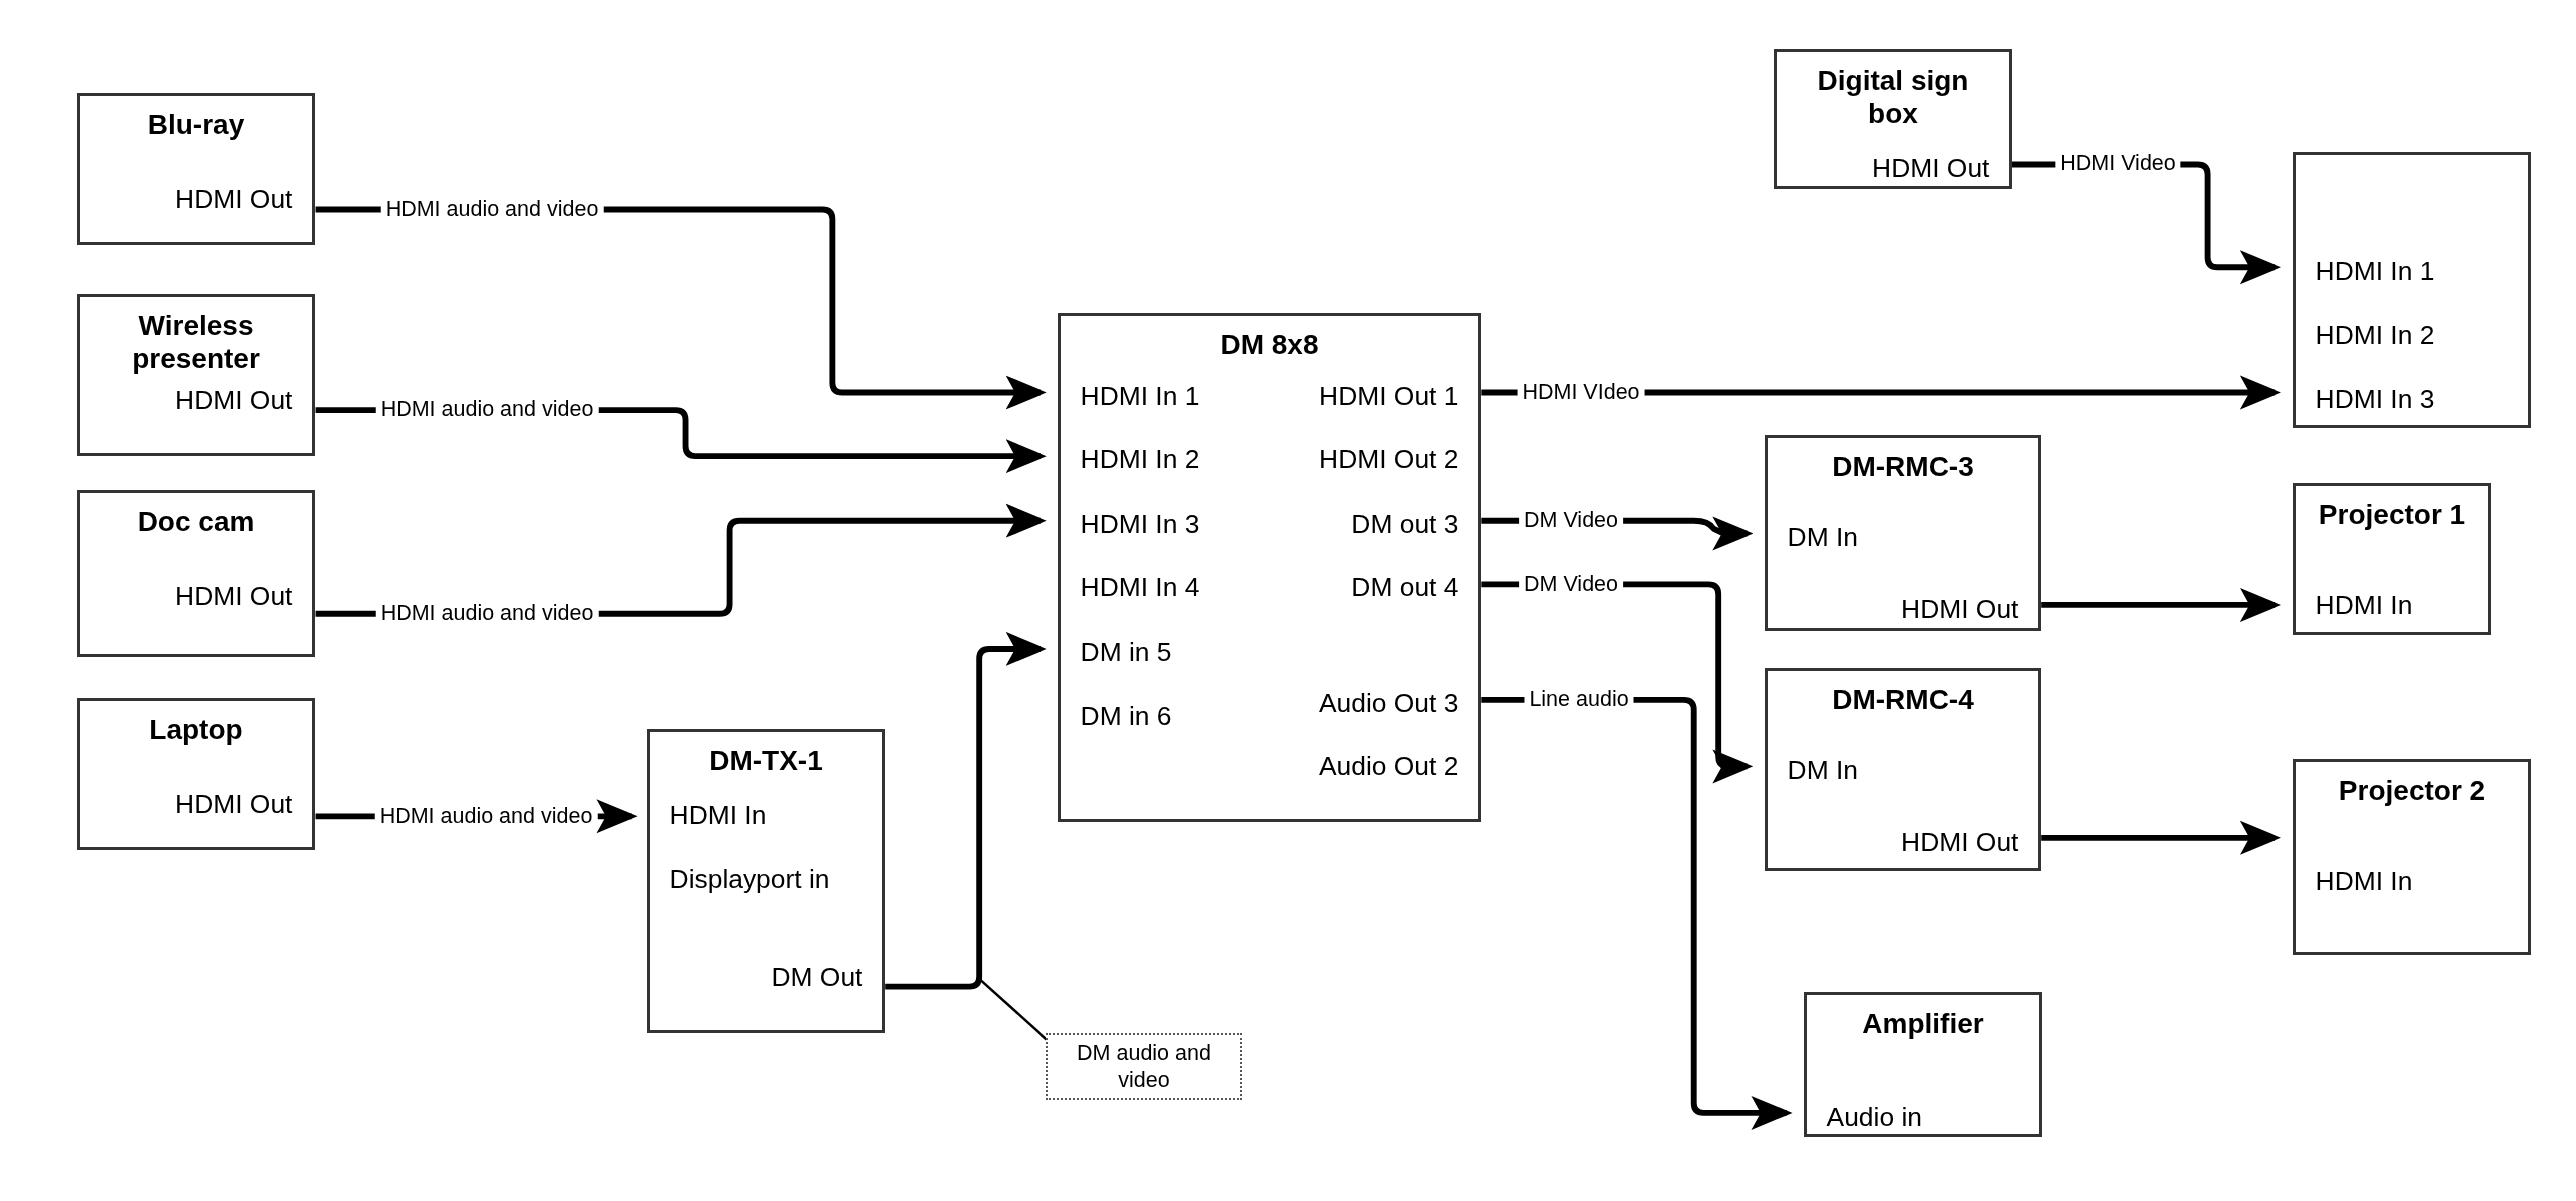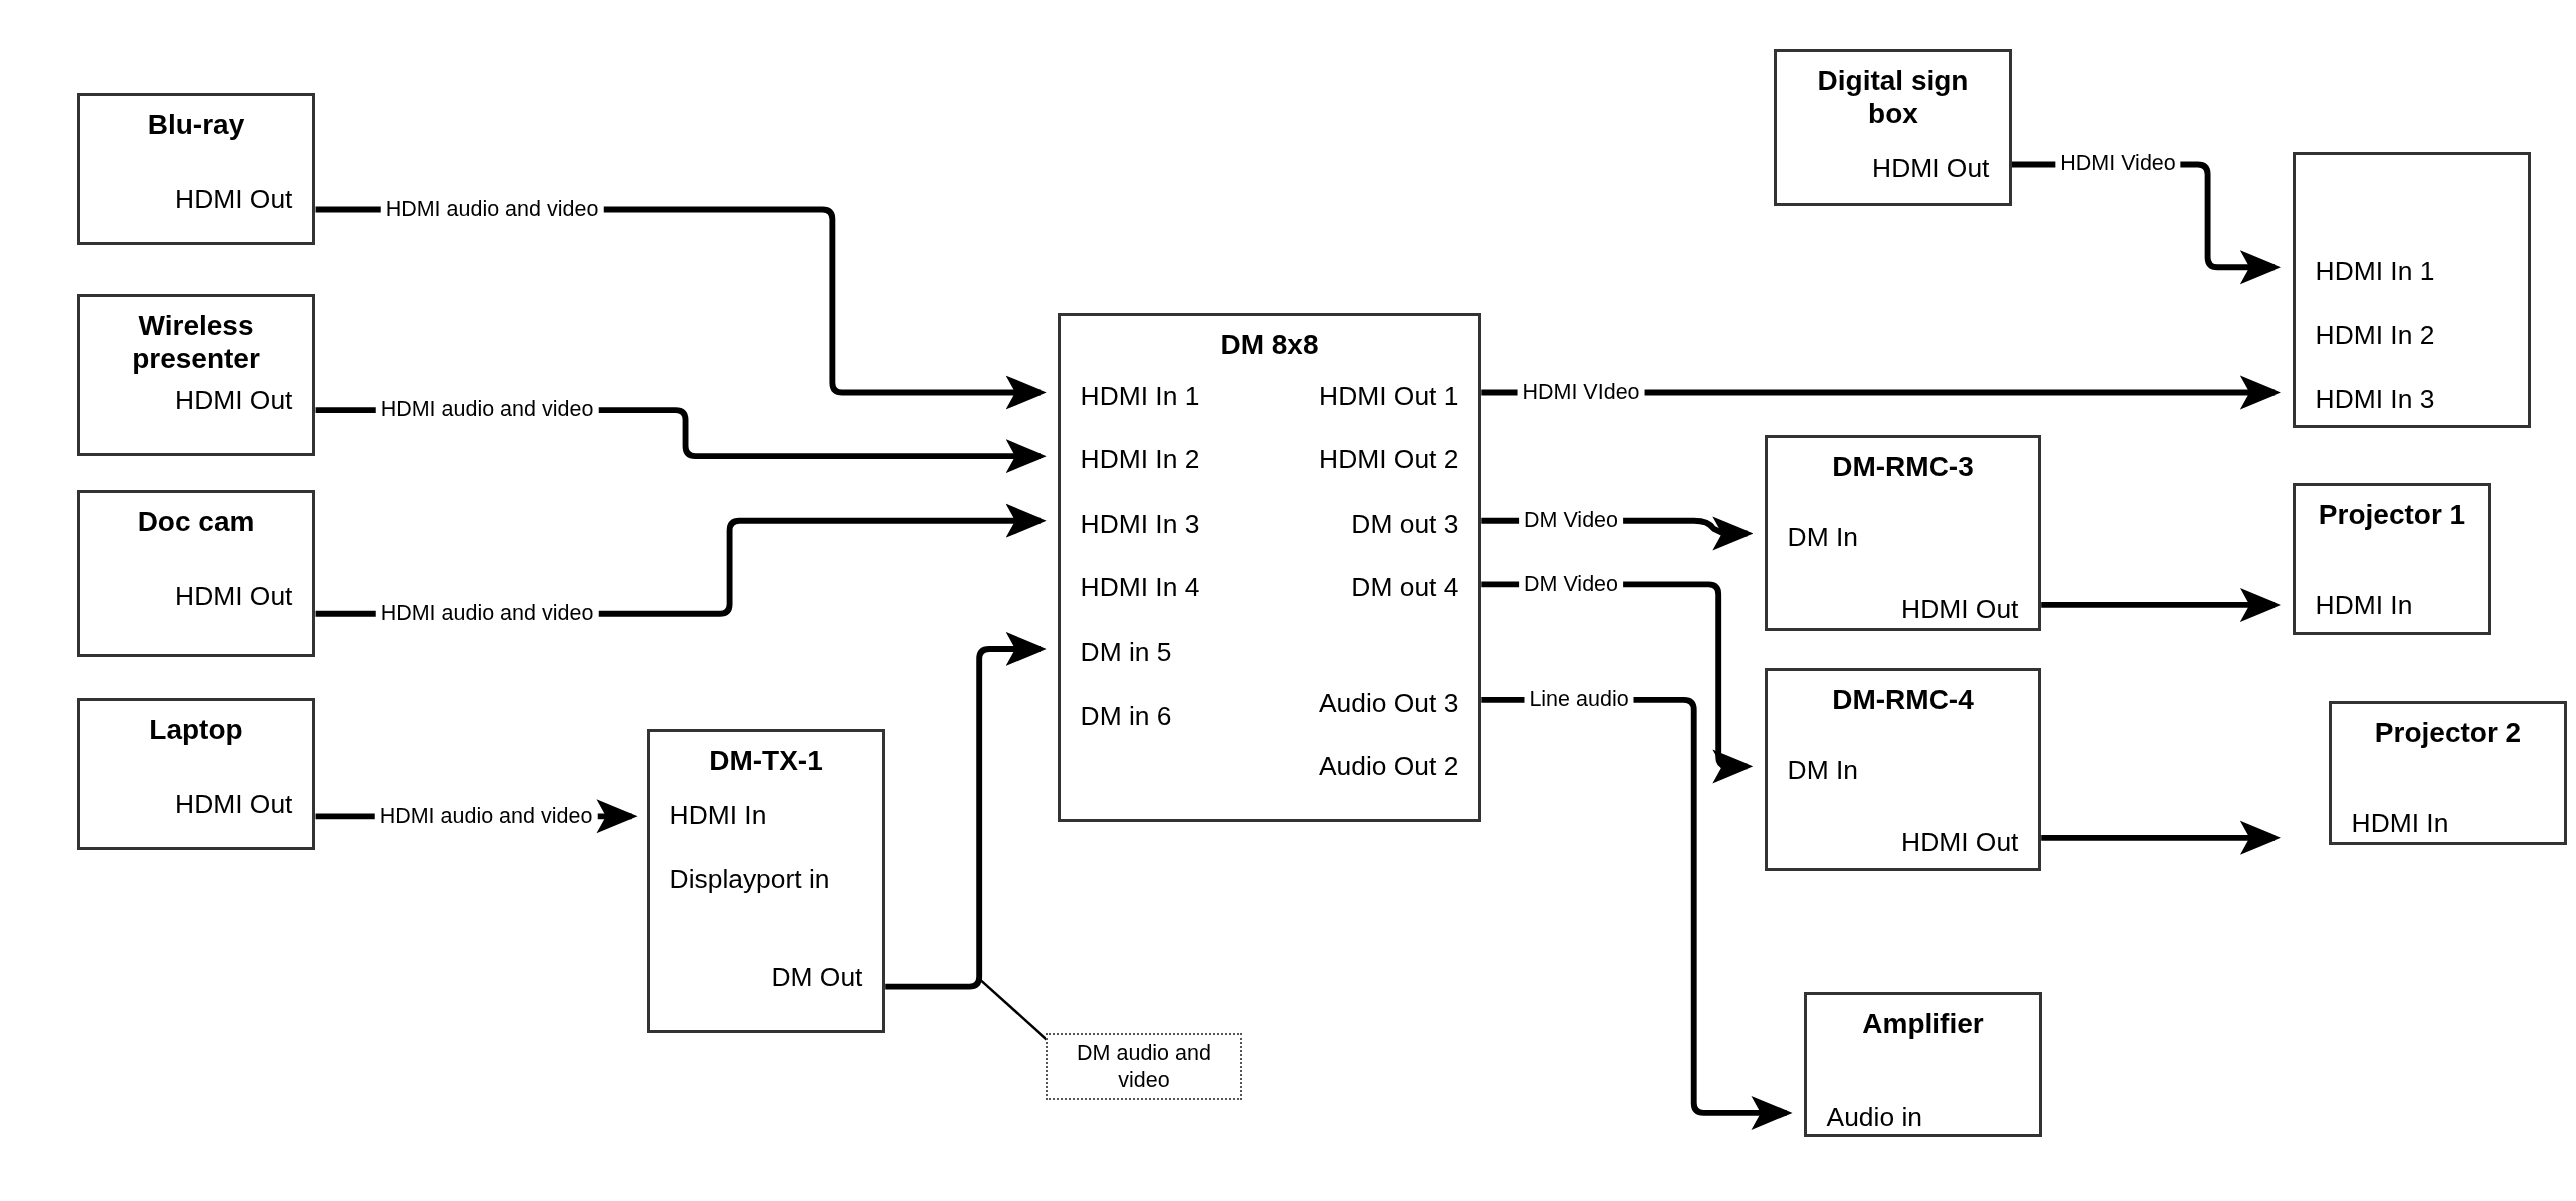--- a/index.html
+++ b/index.html
@@ -140,21 +140,21 @@
       <div class="port left" style="position: absolute; top: 258px;">HDMI In 4</div>
       <div class="port left" style="position: absolute; top: 323px;">DM in 5</div>
       <div class="port left" style="position: absolute; top: 387px;">DM in 6</div>
       <div class="port right" style="position: absolute; top: 67px;">HDMI Out 1</div>
       <div class="port right" style="position: absolute; top: 130px;">HDMI Out 2</div>
       <div class="port right" style="position: absolute; top: 195px;">DM out 3</div>
       <div class="port right" style="position: absolute; top: 258px;">DM out 4</div>
       <div class="port right" style="position: absolute; top: 374px;">Audio Out 3</div>
       <div class="port right" style="position: absolute; top: 437px;">Audio Out 2</div>
     </div>
-    <div class="node" style="left: 1774px; top: 49px; width: 238px; height: 157px; border-color: rgb(51, 51, 51);">
+    <div class="node" style="left: 1774px; top: 49px; width: 238px; height: 140px; border-color: rgb(51, 51, 51);">
       <div class="node-title" style="margin-top: 11.7px;">Digital sign
 box</div>
       <div class="port right" style="position: absolute; top: 103px;">HDMI Out</div>
     </div>
     <div class="node" style="left: 2293px; top: 152px; width: 238px; height: 276px; border-color: rgb(51, 51, 51);">
       <div class="port left" style="position: absolute; top: 103px;">HDMI In 1</div>
       <div class="port left" style="position: absolute; top: 167px;">HDMI In 2</div>
       <div class="port left" style="position: absolute; top: 231px;">HDMI In 3</div>
     </div>
     <div class="node" style="left: 1765px; top: 435px; width: 276px; height: 196px; border-color: rgb(51, 51, 51);">
@@ -164,21 +164,21 @@
     </div>
     <div class="node" style="left: 1765px; top: 668px; width: 276px; height: 203px; border-color: rgb(51, 51, 51);">
       <div class="node-title" style="margin-top: 11.7px;">DM-RMC-4</div>
       <div class="port left" style="position: absolute; top: 86px;">DM In</div>
       <div class="port right" style="position: absolute; top: 158px;">HDMI Out</div>
     </div>
     <div class="node" style="left: 2293px; top: 483px; width: 198px; height: 152px; border-color: rgb(51, 51, 51);">
       <div class="node-title" style="margin-top: 11.7px;">Projector 1</div>
       <div class="port left" style="position: absolute; top: 106px;">HDMI In</div>
     </div>
-    <div class="node" style="left: 2293px; top: 701px; width: 238px; height: 144px; border-color: rgb(51, 51, 51); margin-left: 36px;">
+    <div class="node" style="left: 2293px; top: 759px; width: 238px; height: 196px; border-color: rgb(51, 51, 51);">
       <div class="node-title" style="margin-top: 11.7px;">Projector 2</div>
       <div class="port left" style="position: absolute; top: 106px;">HDMI In</div>
     </div>
     <div class="node" style="left: 1804px; top: 992px; width: 238px; height: 145px; border-color: rgb(51, 51, 51);">
       <div class="node-title" style="margin-top: 11.7px;">Amplifier</div>
       <div class="port left" style="position: absolute; top: 109px;">Audio in</div>
     </div>
     <div class="callout" style="left: 1046px; top: 1033px; width: 196px; height: 67px; border-color: rgb(85, 85, 85);">DM audio and
 video</div>
   </div>

